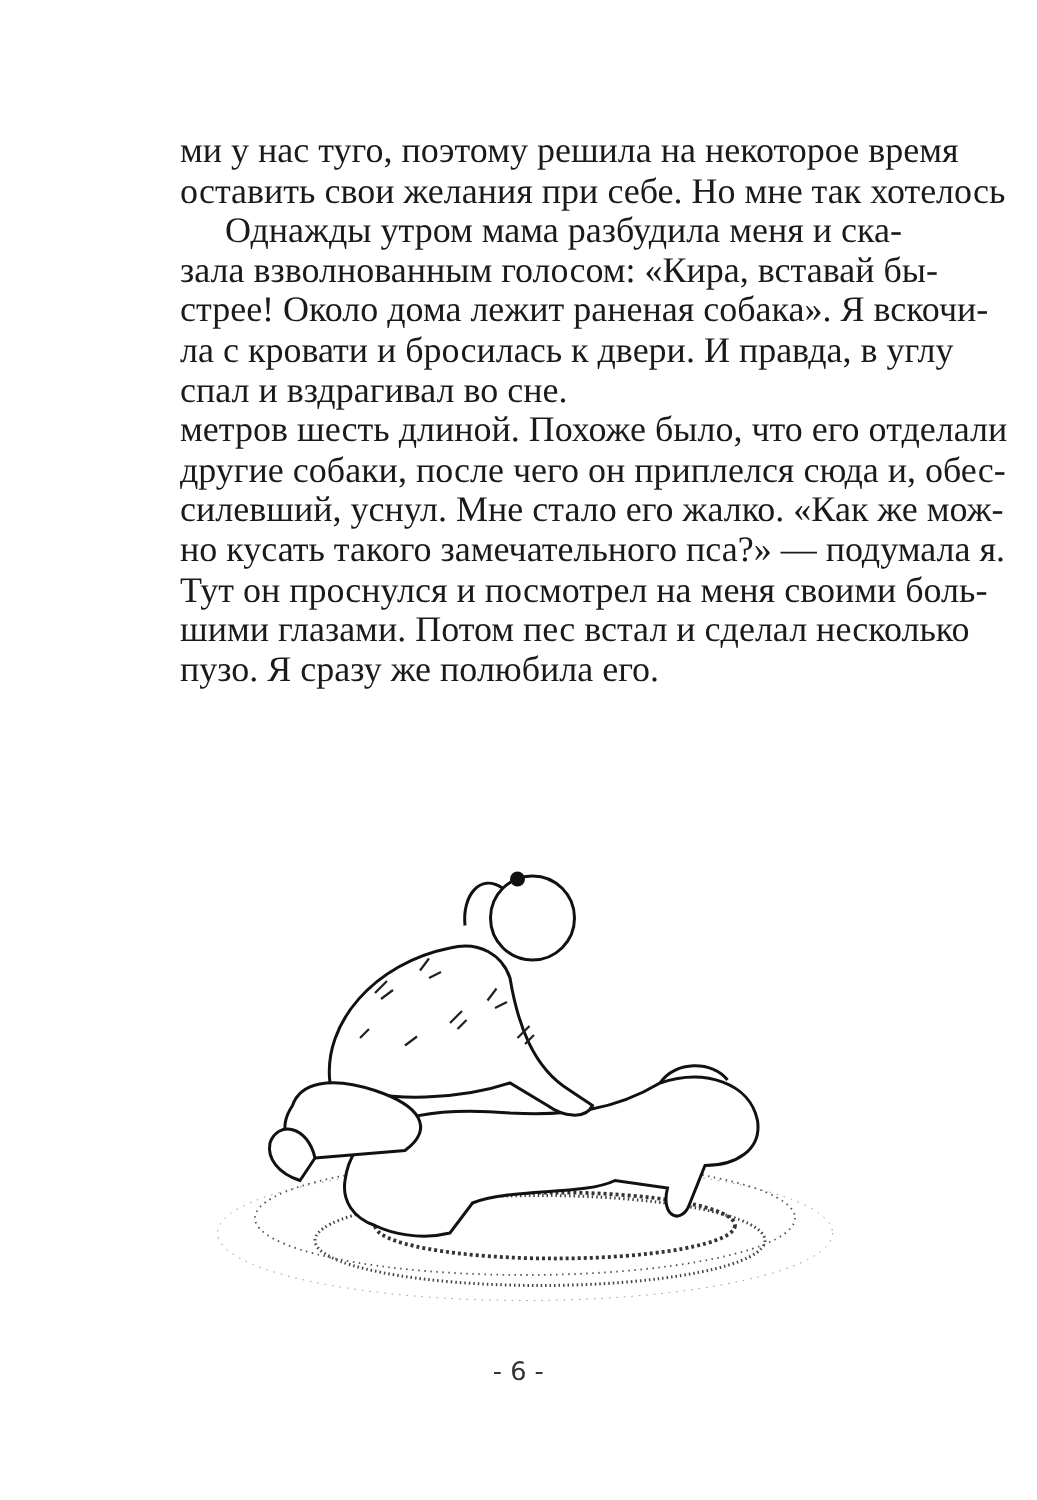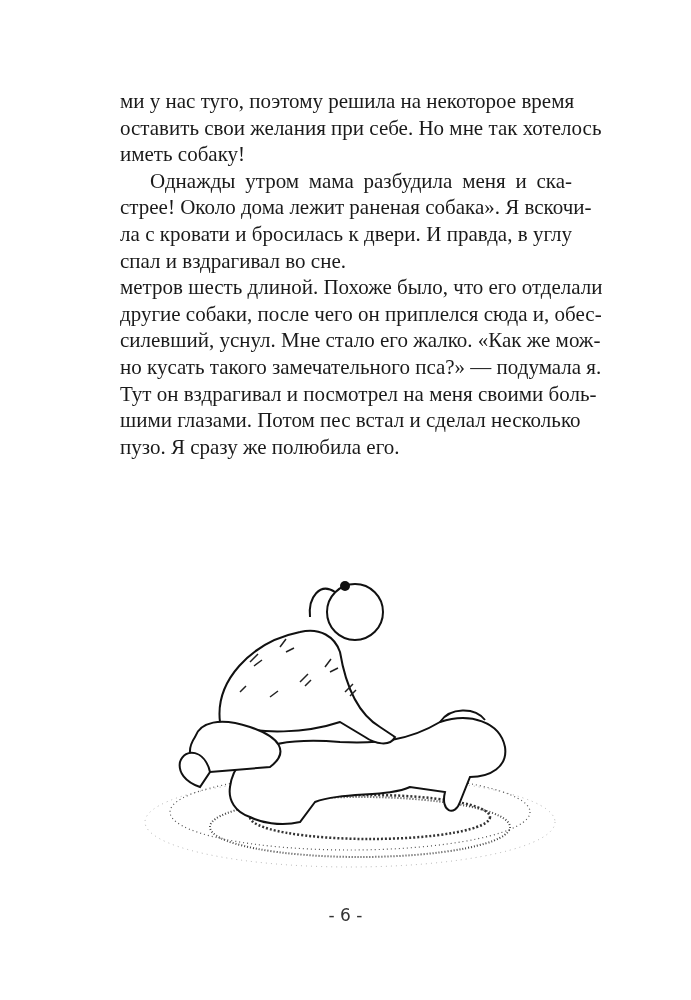--- a/index.html
+++ b/index.html
@@ -2,49 +2,49 @@
 <html><head>
 <meta charset="utf-8">
 <style>
   html, body { margin: 0; padding: 0; }
   body {
     width: 691px; height: 1000px; background: #ffffff; position: relative; overflow: hidden;
     font-family: "Liberation Serif", "DejaVu Serif", serif; color: #1a1a1a;
   }
   .text-block {
     position: absolute; left: 120px; top: 88px; width: 452px;
-    font-size: 21px; line-height: 26.6px; text-align: justify;
+    font-size: 24px; line-height: 26.6px; text-align: justify;
   }
   .line { display: block; white-space: nowrap; text-align-last: justify; text-align: justify; }
   .line.last { text-align-last: left; }
   .line.indent { text-indent: 30px; }
   .illustration {
     position: absolute; left: 140px; top: 572px; width: 420px; height: 305px;
   }
   .page-number {
     position: absolute; left: 0; width: 691px; top: 905px; text-align: center;
     font-family: "DejaVu Sans", sans-serif; font-size: 17px; color: #333;
   }
 </style>
 </head>
 <body>
 
 <div class="text-block" id="text-block">
     <span class="line">ми у нас туго, поэтому решила на некоторое время</span>
     <span class="line">оставить свои желания при себе. Но мне так хотелось</span>
-    <span class="line last">иметь собаку!</span>
     <span class="line indent">Однажды утром мама разбудила меня и ска-</span>
+    <span class="line">зала взволнованным голосом: «Кира, вставай бы-</span>
     <span class="line">стрее! Около дома лежит раненая собака». Я вскочи-</span>
     <span class="line">ла с кровати и бросилась к двери. И правда, в углу</span>
     <span class="line last">спал и вздрагивал во сне.</span>
     <span class="line">метров шесть длиной. Похоже было, что его отделали</span>
     <span class="line">другие собаки, после чего он приплелся сюда и, обес-</span>
     <span class="line">силевший, уснул. Мне стало его жалко. «Как же мож-</span>
     <span class="line">но кусать такого замечательного пса?» — подумала я.</span>
-    <span class="line">Тут он вздрагивал и посмотрел на меня своими боль-</span>
+    <span class="line">Тут он проснулся и посмотрел на меня своими боль-</span>
     <span class="line">шими глазами. Потом пес встал и сделал несколько</span>
     <span class="line last">пузо. Я сразу же полюбила его.</span>
   </div>
 
 <div class="illustration">
   <svg width="420" height="305" viewBox="0 0 420 305" xmlns="http://www.w3.org/2000/svg">
     <g fill="#222" opacity="0.85">
 
       <ellipse cx="210" cy="250" rx="205" ry="45" fill="none" stroke="#555" stroke-width="0.5" stroke-dasharray="1 4"></ellipse>
       <ellipse cx="210" cy="240" rx="180" ry="38" fill="none" stroke="#333" stroke-width="1.2" stroke-dasharray="1 3"></ellipse>

